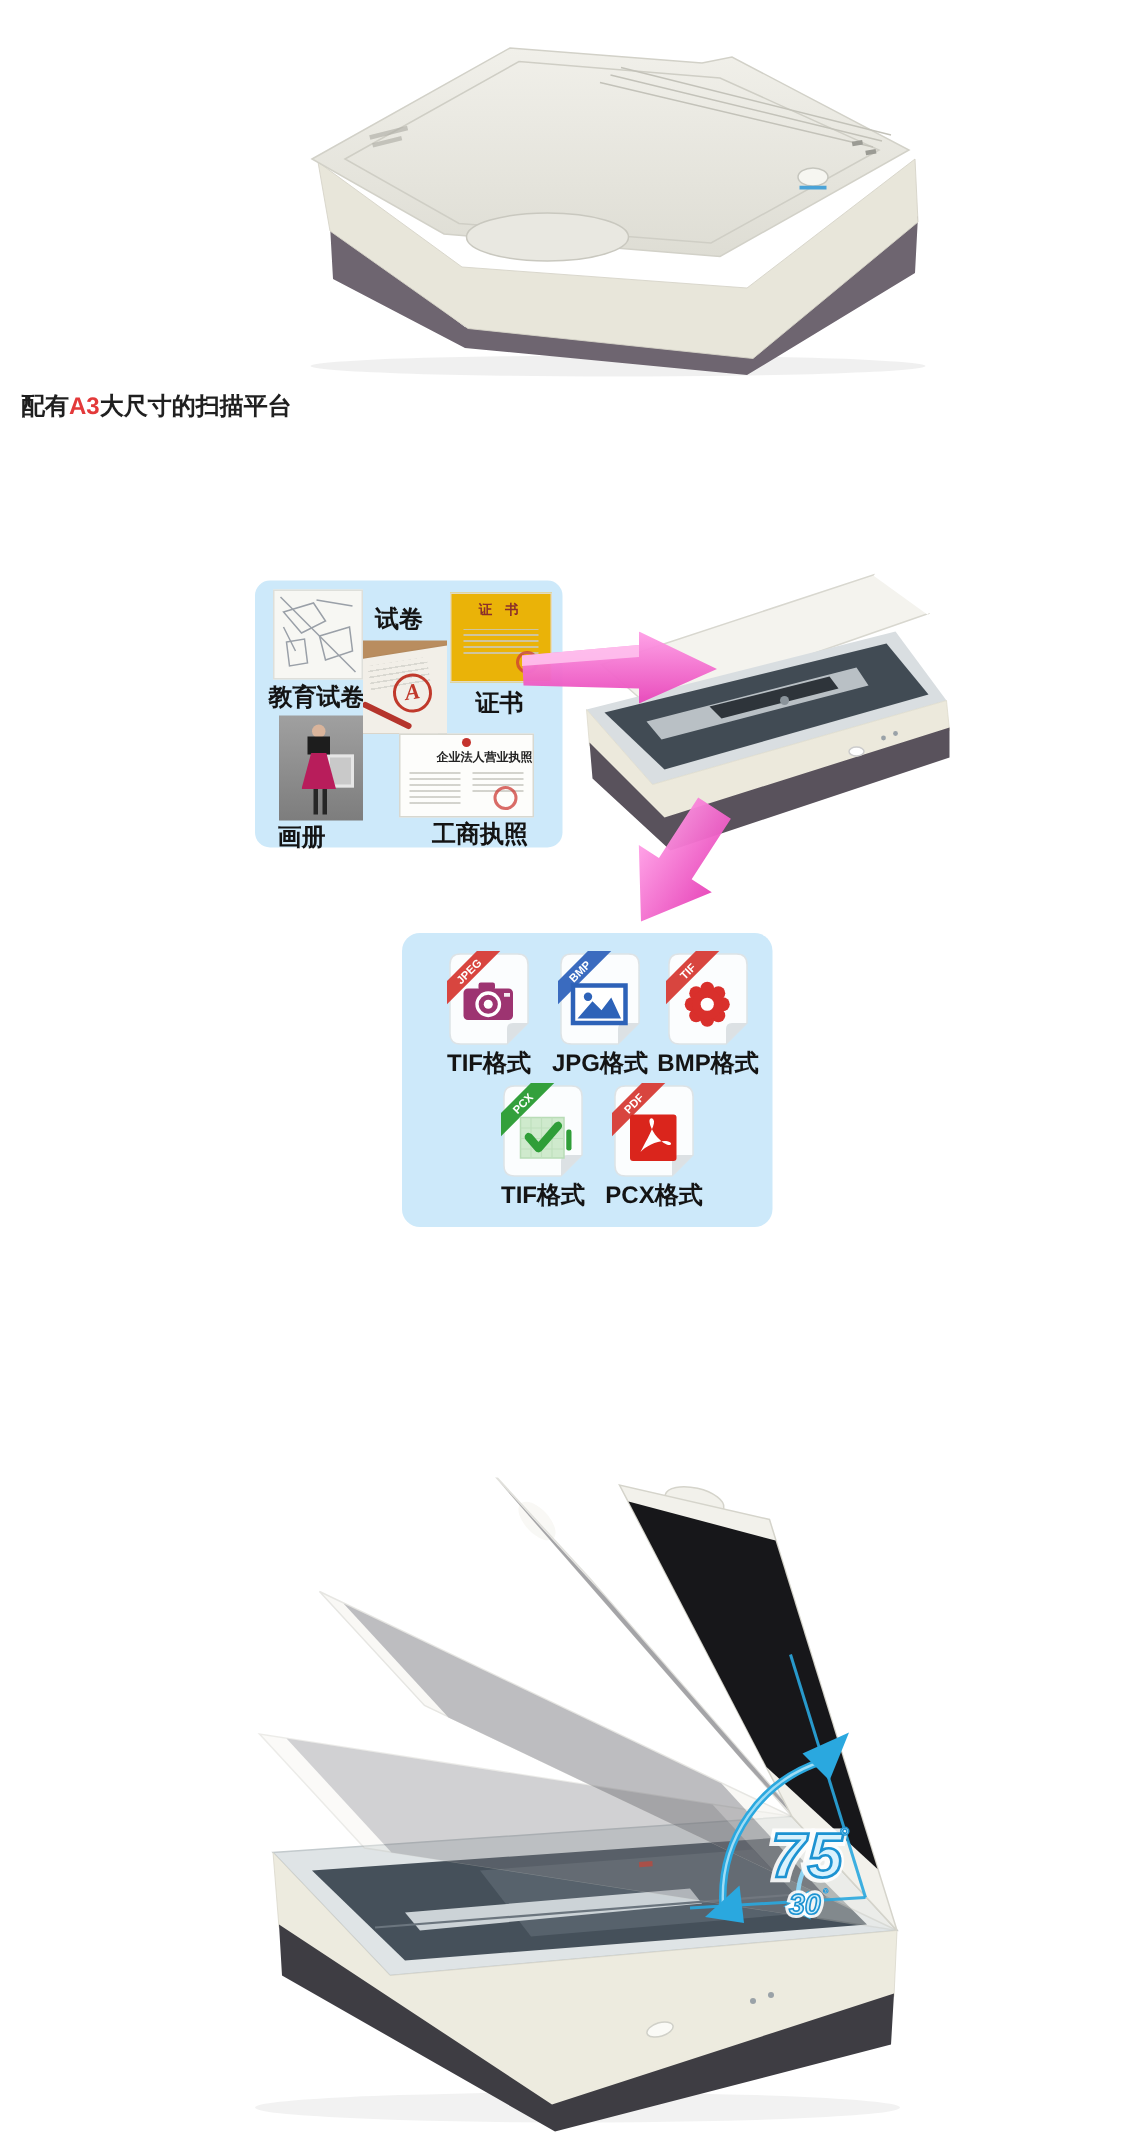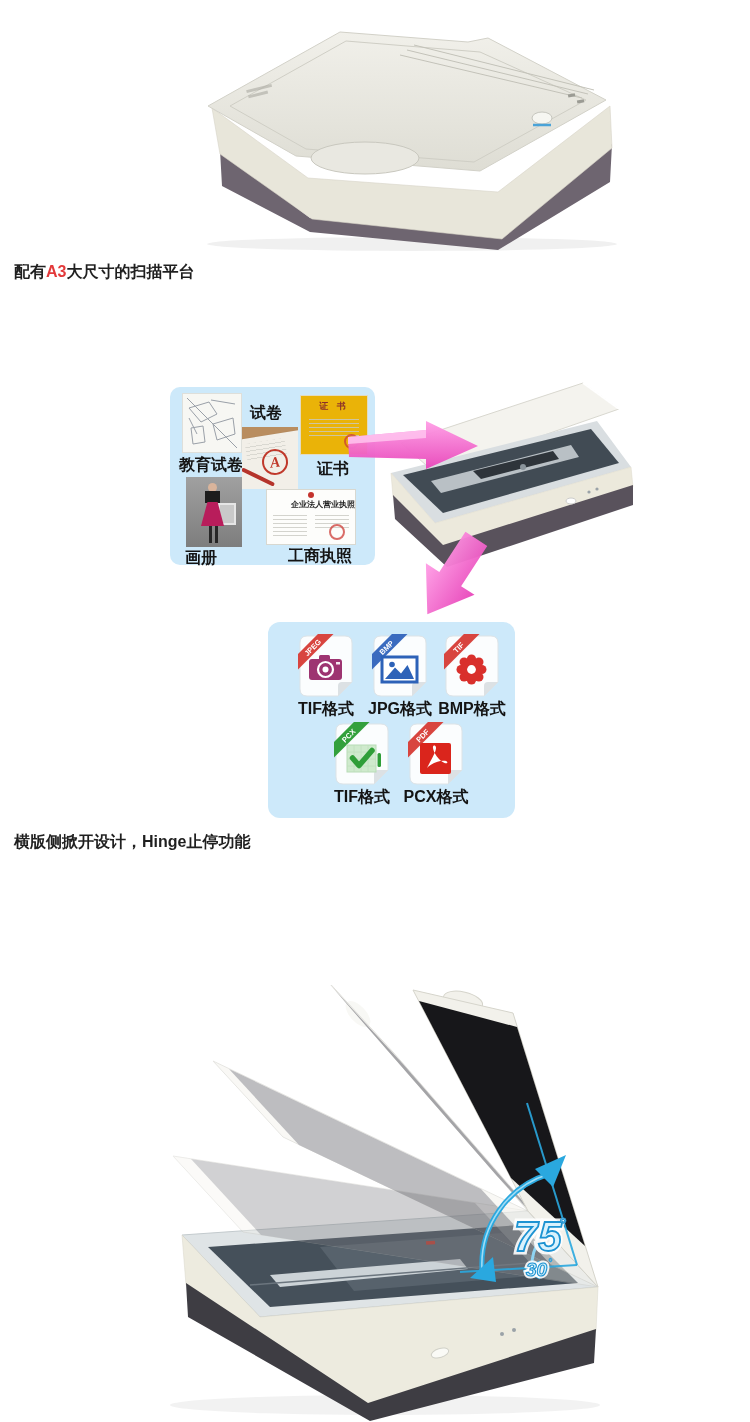--- a/index.html
+++ b/index.html
@@ -239,21 +239,20 @@
         <g>
           <rect x="12" y="21" width="31" height="31" rx="2" fill="#da251c"></rect>
           <path d="M19,46 C23,38 28.5,29 28,25.5 C27.5,22.5 24.5,23 25,26 C25.5,30.5 30.5,38.5 36.5,41
                    C40,42.3 40.5,39.5 37,38.8 C31,37.8 22.5,42 19,46 Z" fill="#fff"></path>
         </g>
       </svg>
       <div class="fmt-label">PCX格式</div>
     </div>
   </div>
 
-  <h2 class="sec abs" style="left:14px;top:831px;">横版侧掀开设计，Hinge止停功能</h2>
 
 
   <svg class="abs" style="left:130px;top:985px;" width="500" height="437" viewBox="0 0 500 437">
     <ellipse cx="255" cy="420" rx="215" ry="10" fill="#000" opacity="0.05"></ellipse>
 
     <polygon points="52,250 398,226 468,302 130,332" fill="#dfe4e6" stroke="#c3cacd"></polygon>
     <polygon points="78,262 390,240 448,298 140,322" fill="#45505a"></polygon>
     <polygon points="190,262 372,248 412,290 224,306" fill="#57626c"></polygon>
     <polygon points="140,290 330,274 338,284 150,302" fill="#ccd3d7"></polygon>
     <line x1="120" y1="300" x2="400" y2="278" stroke="#6b757e" stroke-width="1.5"></line>

